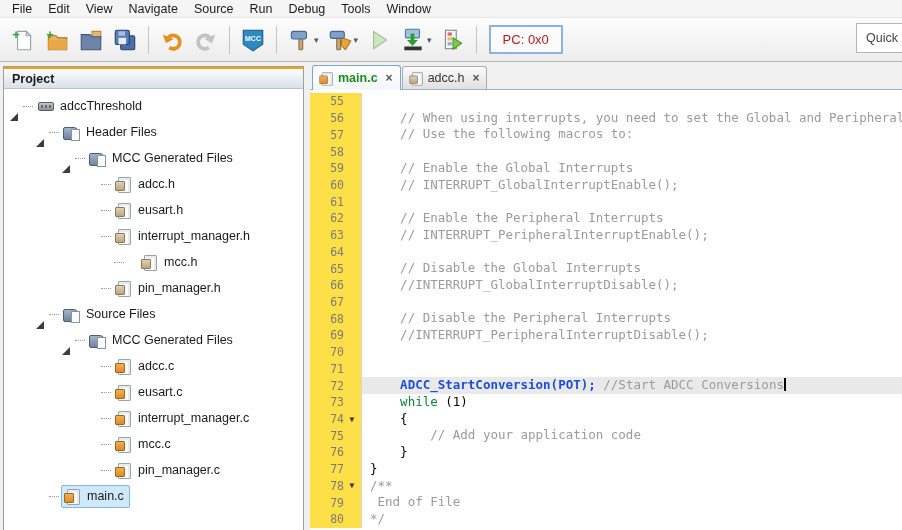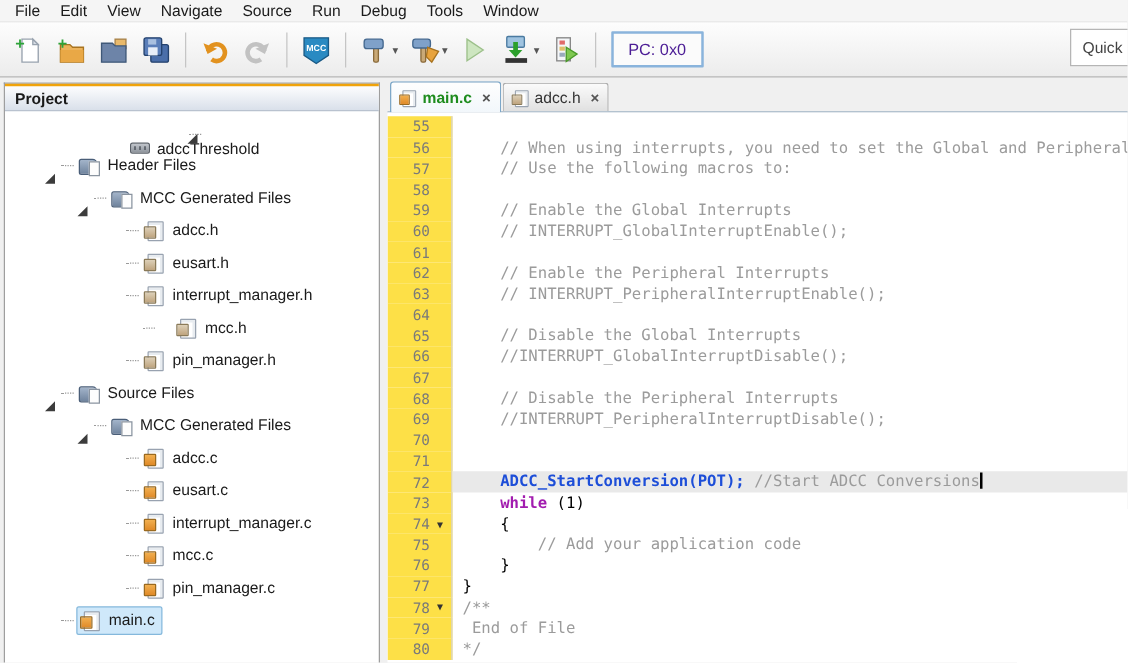--- a/index.html
+++ b/index.html
@@ -13,21 +13,21 @@
 
   
   .toolbar { height:44px; background:linear-gradient(#fdfdfd,#ececec);
     border-bottom:1px solid #b6b6b6; display:flex; align-items:center;
     padding-left:6px; position:relative; }
   .tb-btn { display:flex; align-items:center; padding:2px 2px; margin:0 2px;
     border-radius:3px; cursor:default; }
   .tb-btn svg { width:26px; height:26px; display:block; }
   .tb-sep { width:1px; height:28px; background:#c5c5c5; margin:0 6px; flex:none; }
   .dd-arrow { font-size:9px; color:#555; margin-left:1px; }
-  .pc-box { border:2px solid #8ab4dc; background:#fbfbfb; color:#4c1d95;
+  .pc-box { border:2px solid #8ab4dc; background:#fbfbfb; color:#b91c1c;
     font-size:13px; padding:5px 12px; margin-left:6px; border-radius:1px; }
   .quick-box { position:absolute; right:-6px; top:5px; width:52px; height:30px;
     background:#fff; border:1px solid #b5b5b5; color:#444; line-height:28px;
     padding-left:9px; overflow:hidden; white-space:nowrap; }
 
   
   .main { position:absolute; top:63px; left:0; right:0; bottom:0; background:#f0f0f0; }
 
   
   .proj-panel { position:absolute; left:3px; top:3px; width:301px; bottom:0;
@@ -86,21 +86,21 @@
     display:flex; align-items:center;
     font-family:"DejaVu Sans Mono","Liberation Mono",monospace; font-size:11.5px;
     color:#7a7a7a; }
   .gut-num { width:34px; text-align:right; }
   .gut-fold { width:16px; font-size:8px; color:#333; text-align:center; }
   .code-cell { flex:1; white-space:pre; overflow:hidden;
     font-family:"DejaVu Sans Mono","Liberation Mono",monospace;
     font-size:12.5px; line-height:16.73px; color:#000; padding-left:8px; }
   .code-row.current .code-cell { background:#e9e9e9; }
   .c-com { color:#9b9b9b; }
-  .c-kw  { color:#a21caf; font-weight:bold; }
+  .c-kw  { color:#15803d; font-weight:normal; }
   .c-b   { font-weight:bold; color:#1d4ed8; }
   .caret { display:inline-block; width:2px; height:13px; background:#000;
     vertical-align:-2px; }
 </style>
 </head>
 <body>
 
 <div class="menubar">
     <div class="menu-item">File</div>
     <div class="menu-item">Edit</div>
@@ -229,21 +229,21 @@
       <div class="tb-sep"></div>
     </div>
   <div class="pc-box">PC: 0x0</div>
   <div class="quick-box">Quick</div>
 </div>
 
 <div class="main">
   <div class="proj-panel">
     <div class="proj-header">Project</div>
     <div class="tree" id="proj-tree">
-        <div class="tree-row" style="padding-left: 6px; flex-direction: column;">
+        <div class="tree-row" style="padding-left: 6px;">
           <span class="handle-slot"><span class="handle-exp"></span></span>
           <span class="dotline"></span>
           <span class="row-inner">
             <span class="ico chip"></span>
             <span class="tree-label">adccThreshold</span>
           </span>
         </div>
         <div class="tree-row" style="padding-left: 32px;">
           <span class="handle-slot"><span class="handle-exp"></span></span>
           <span class="dotline"></span>

